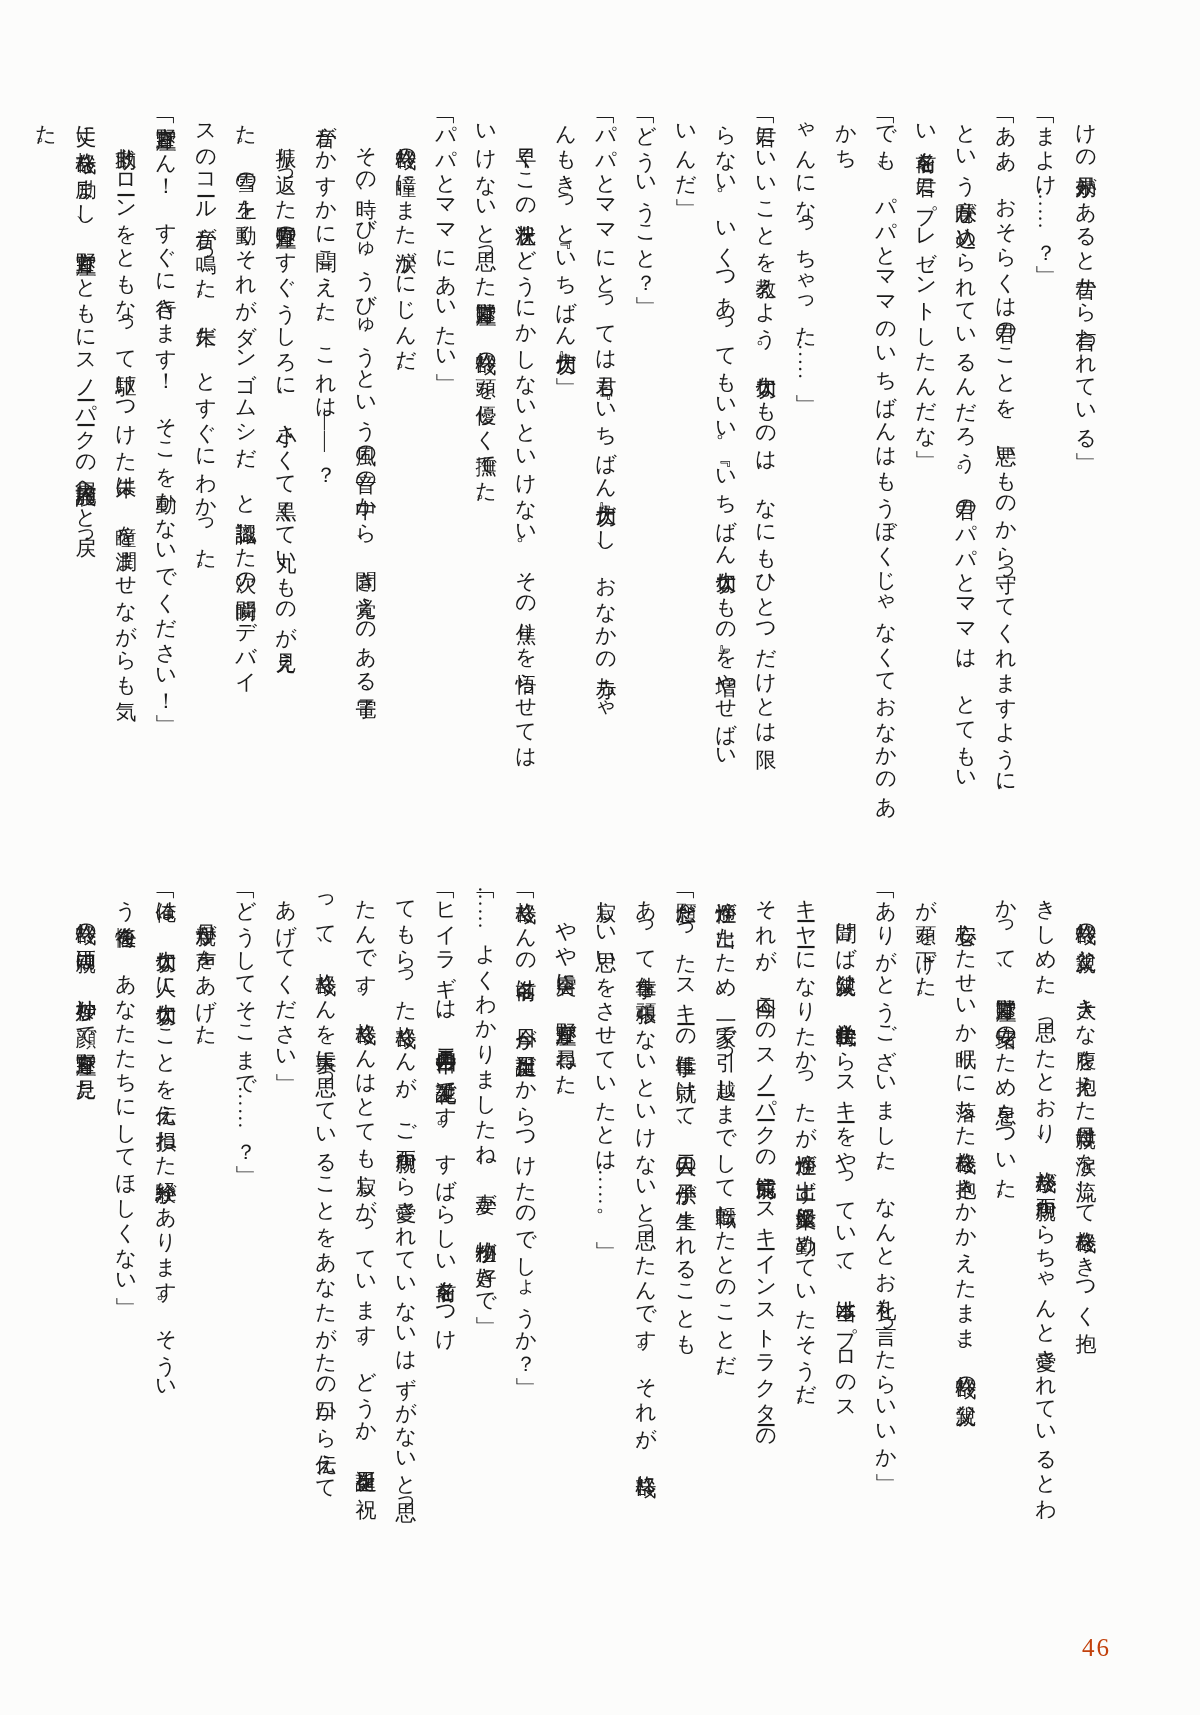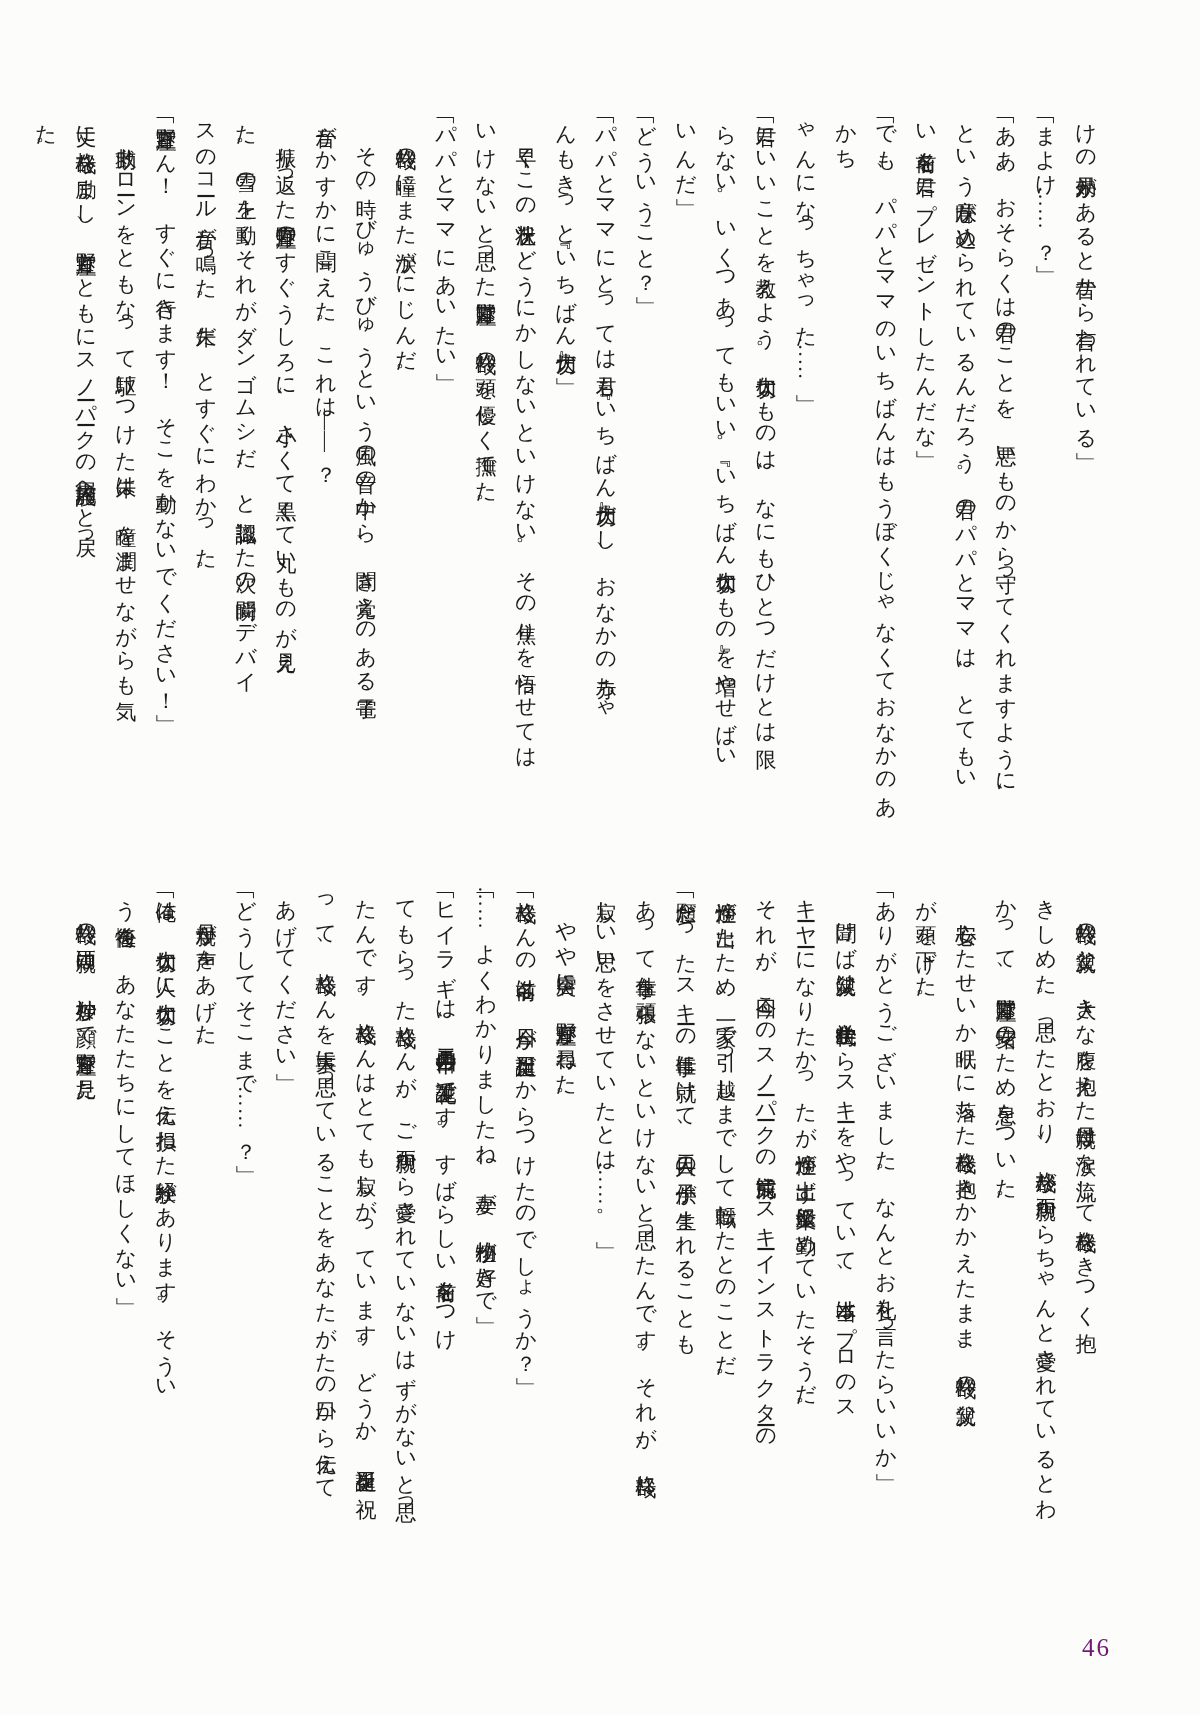--- a/index.html
+++ b/index.html
@@ -40,21 +40,21 @@
   #block-bottom {
     top: 885px;
     height: 716px;
   }
   #page-number {
     position: absolute;
     left: 1082px;
     top: 1634px;
     font-size: 25px;
     letter-spacing: 2px;
-    color: #701a75;
+    color: #c2410c;
   }
 </style>
 </head>
 <body>
 
 <div id="page">
 
   <section id="block-top" class="vblock">
       <p class="tcol">けの効果があると昔から言われている」</p>
       <p class="tcol">「まよけ……？」</p>

